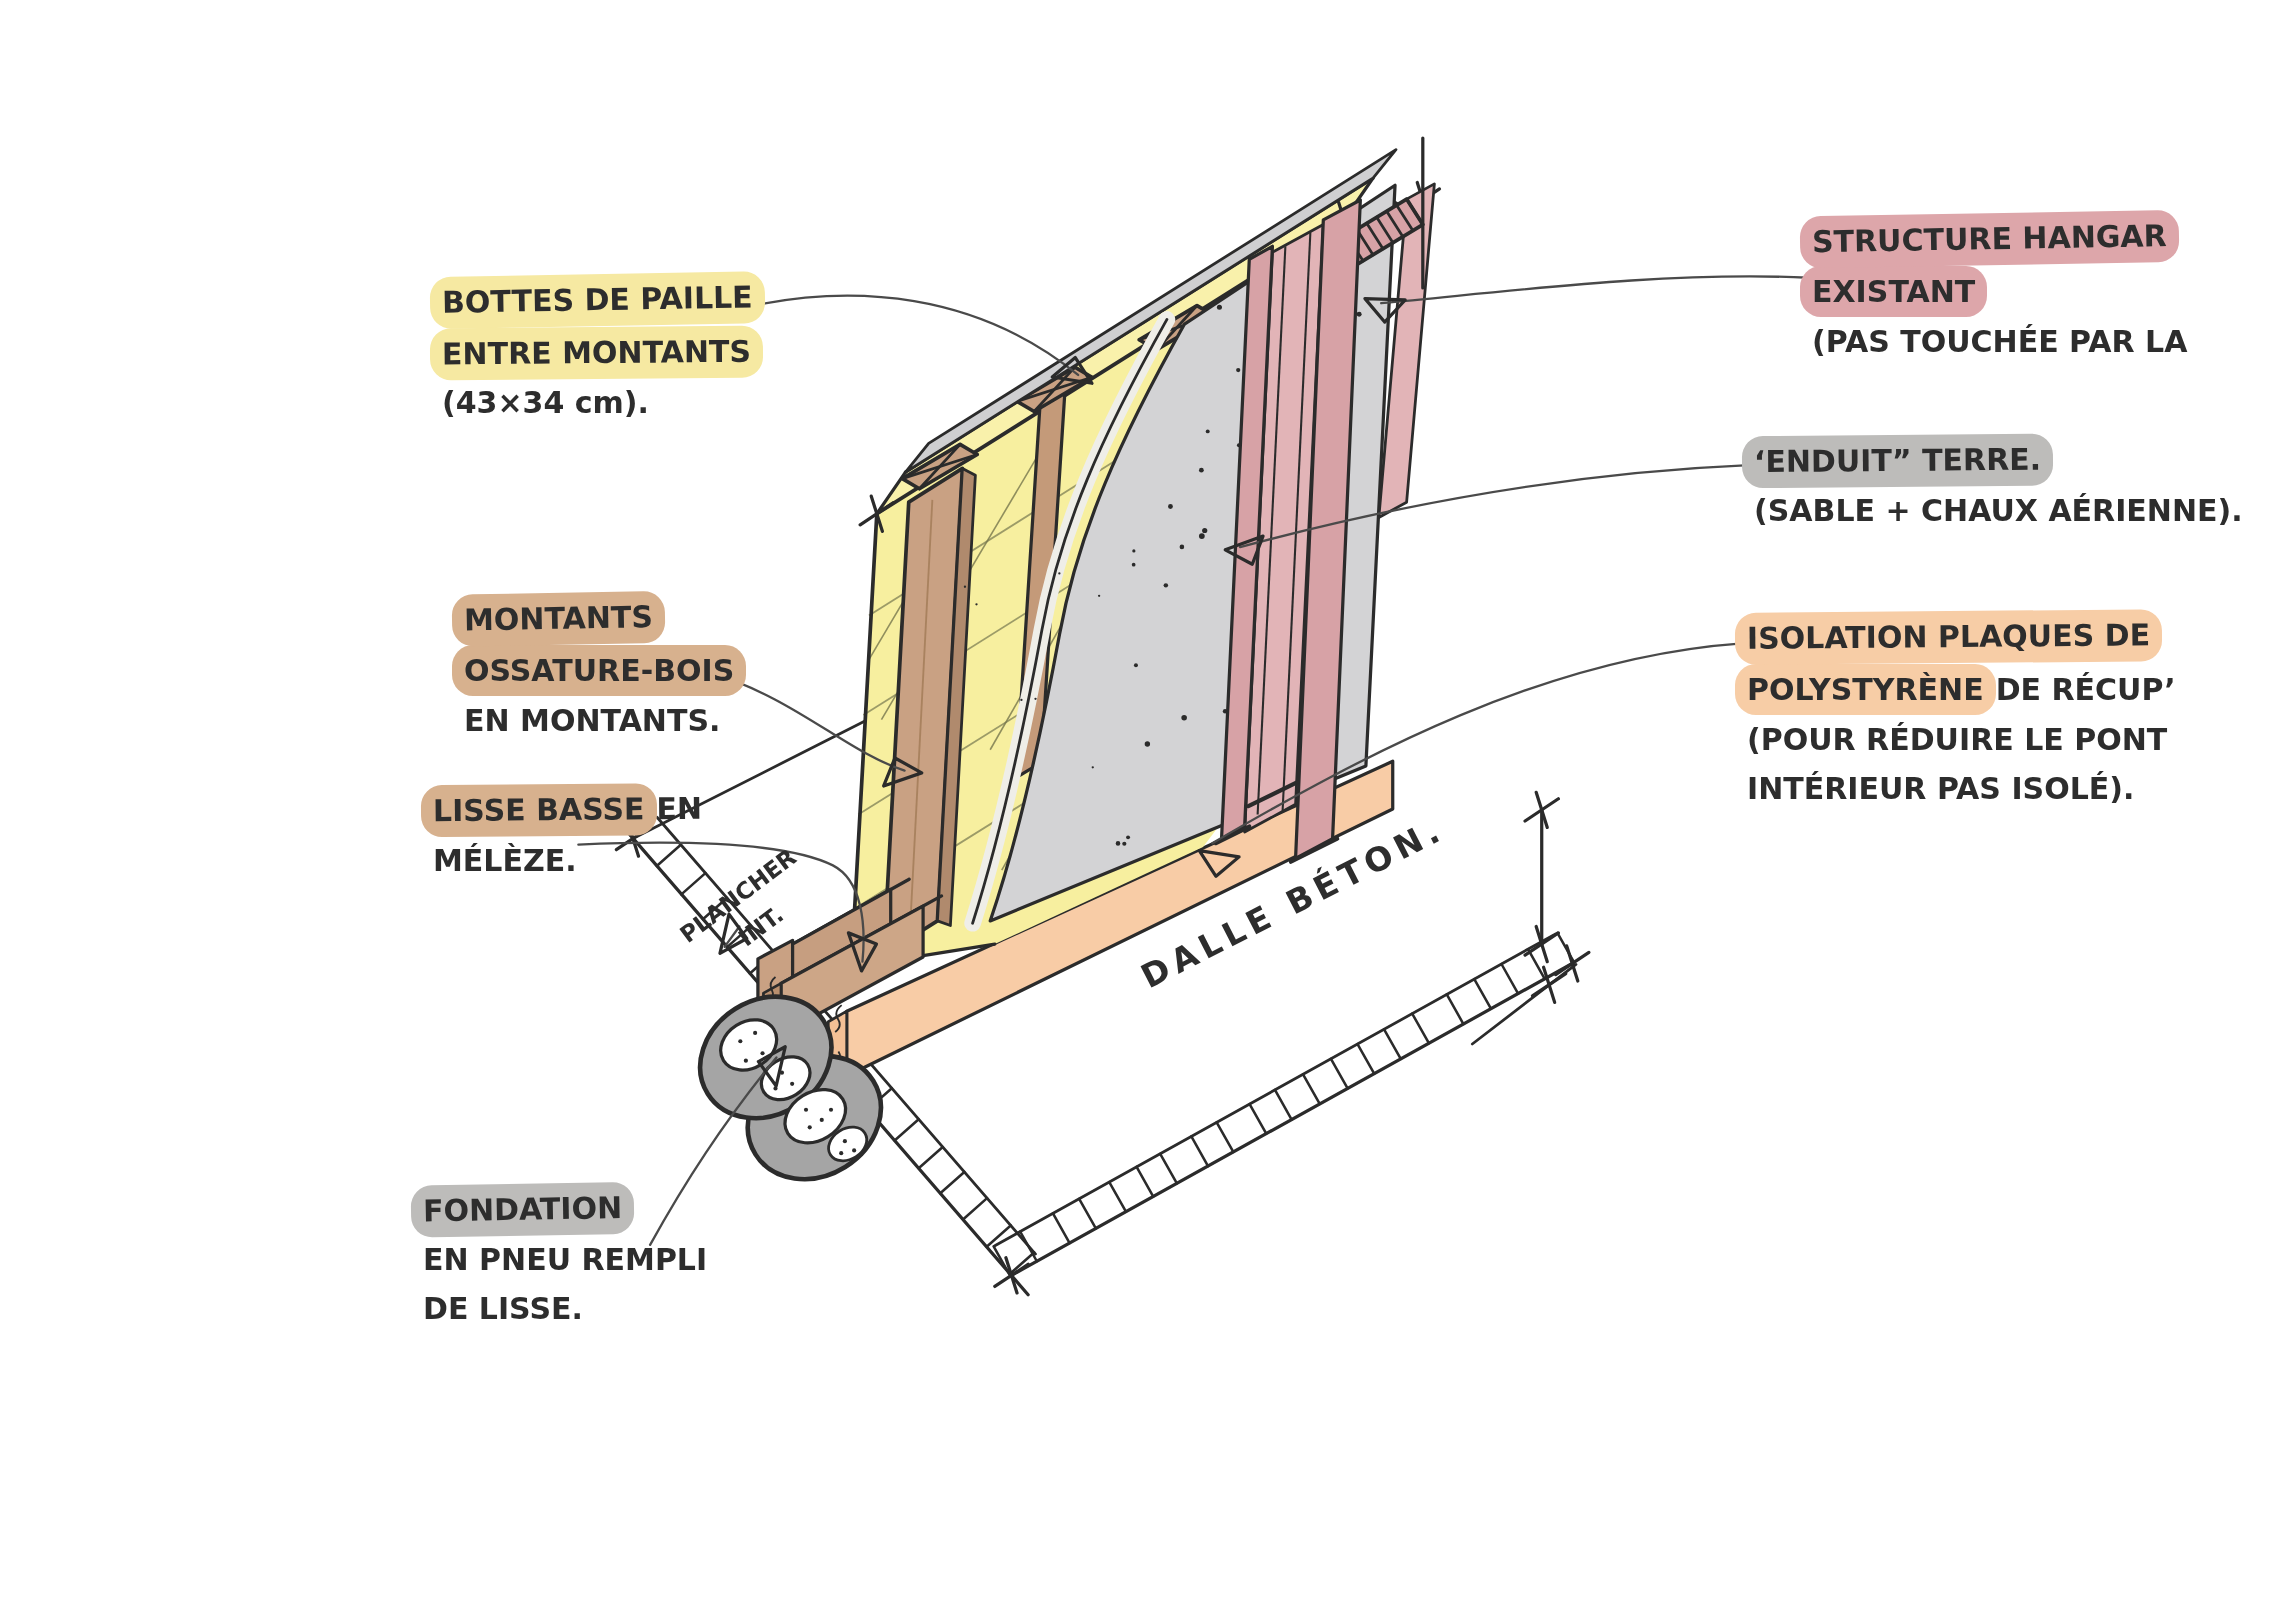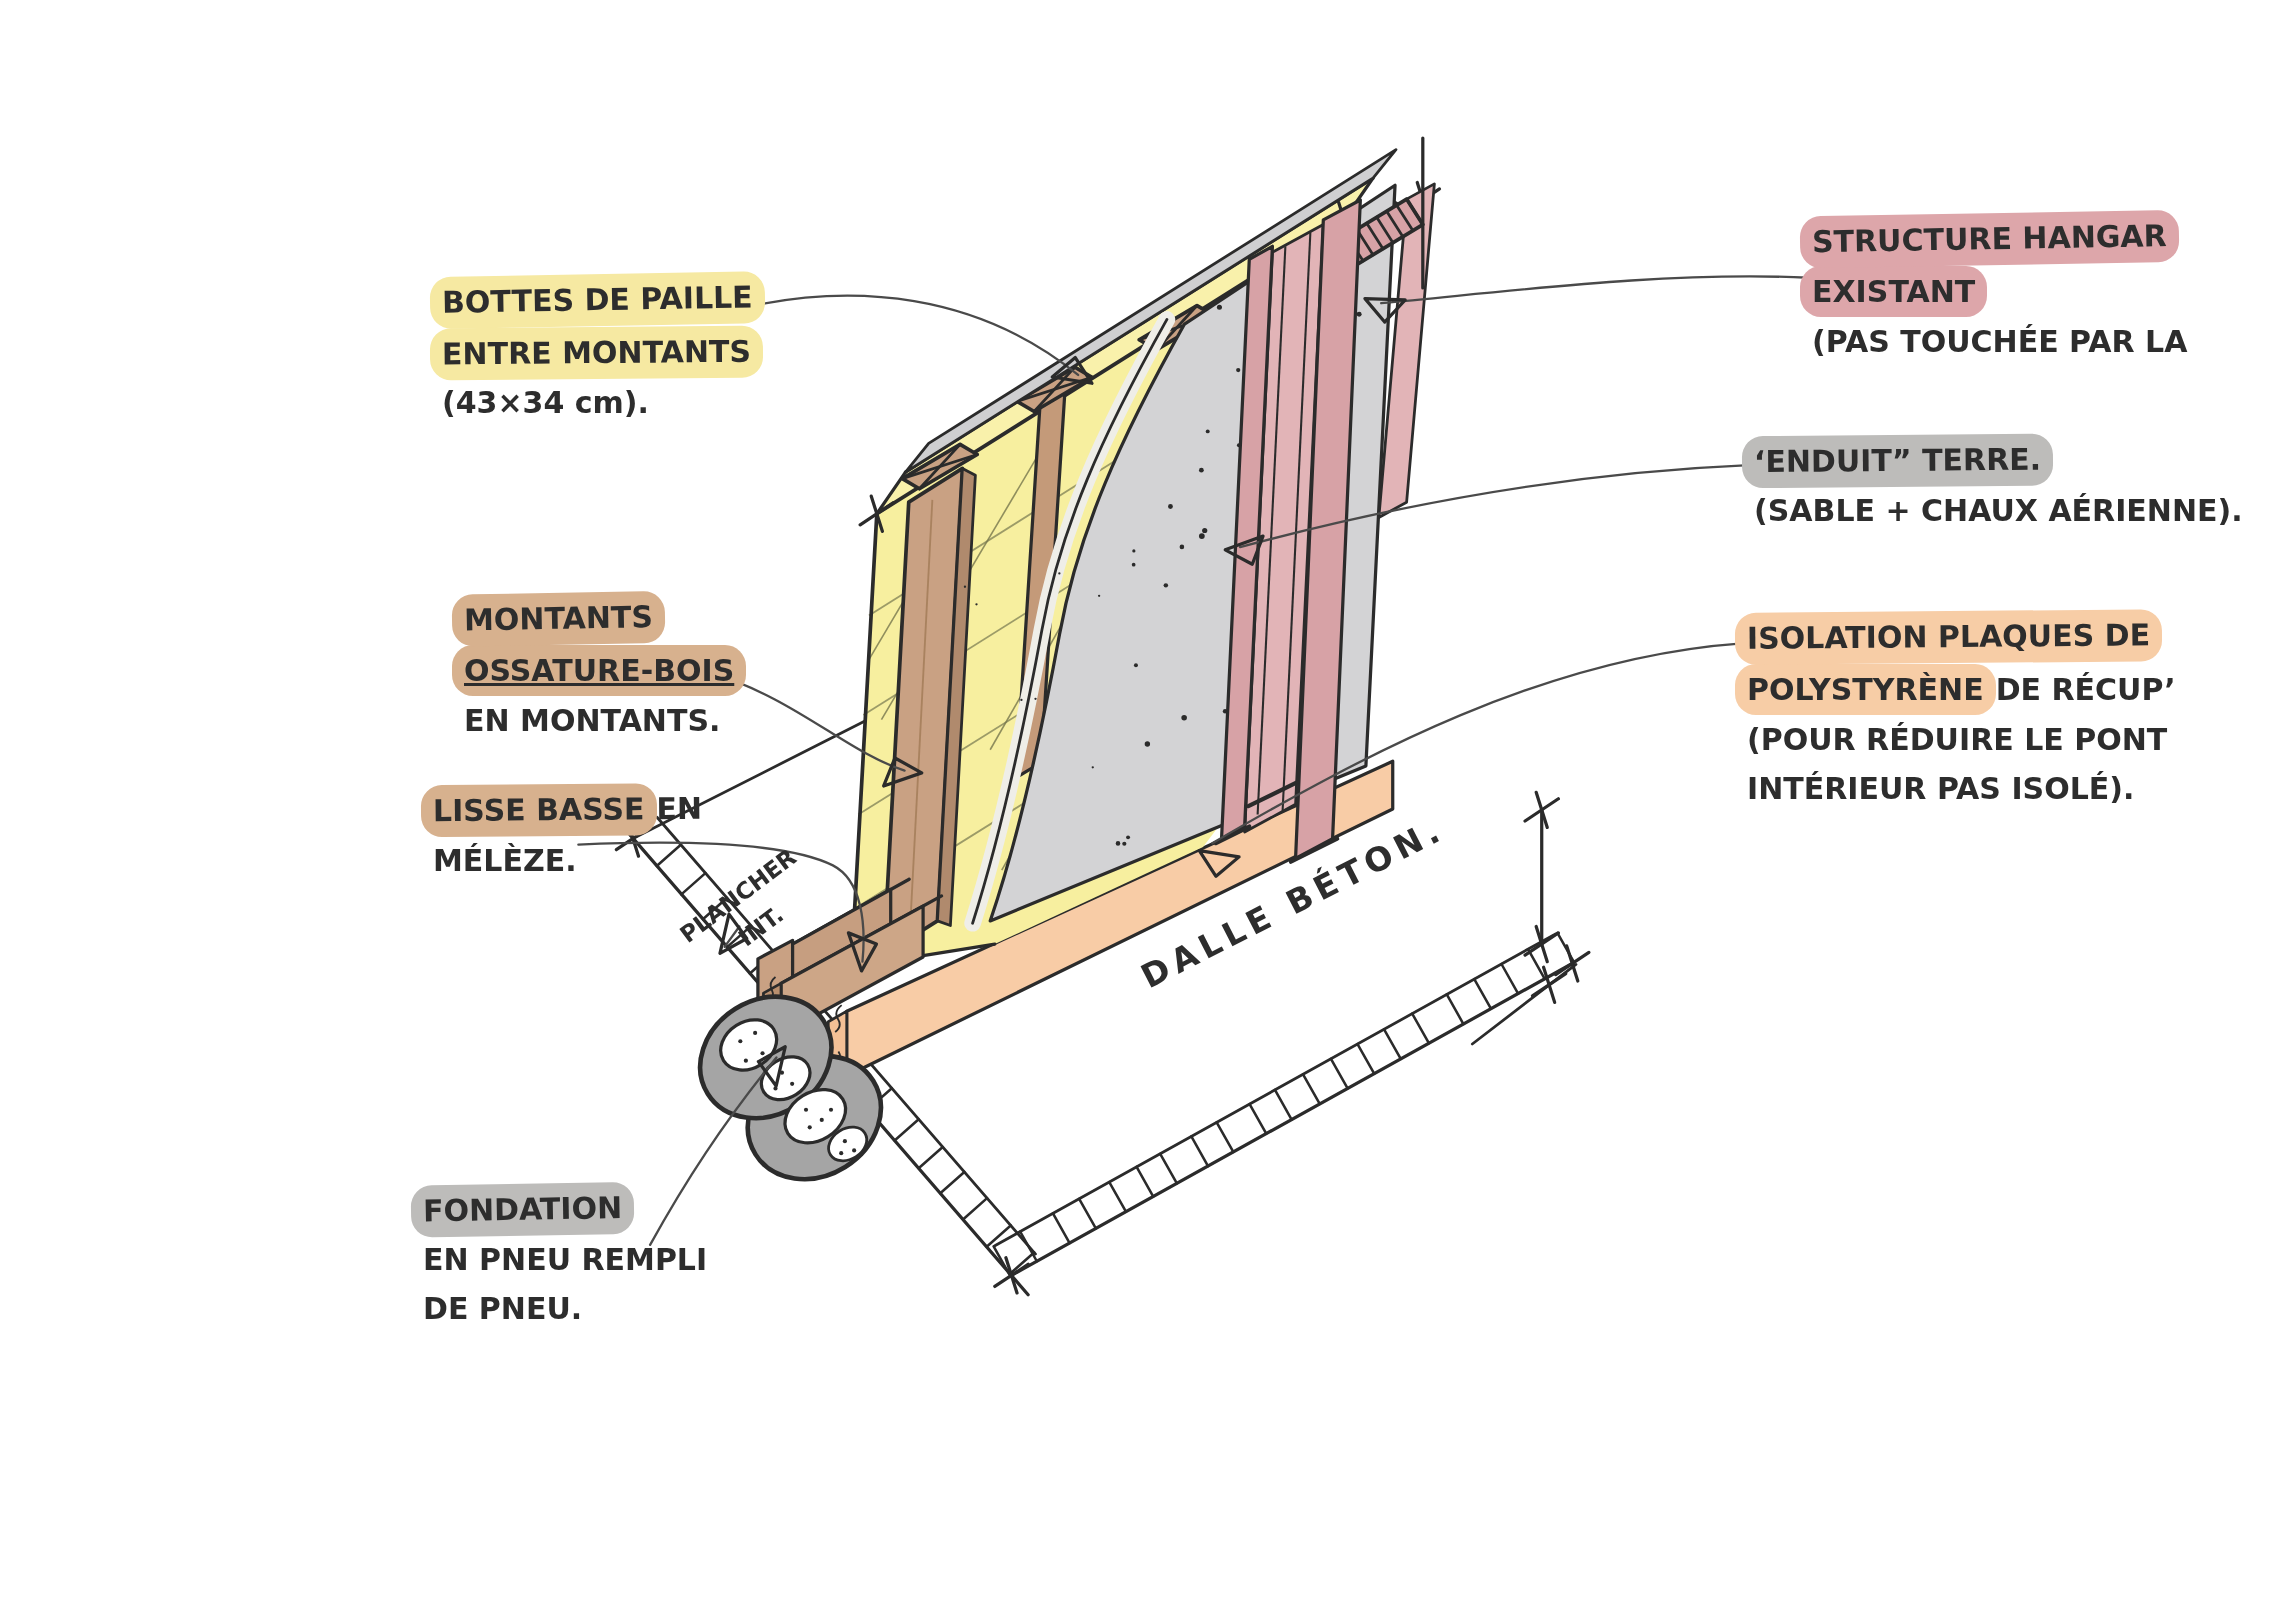--- a/index.html
+++ b/index.html
@@ -324,31 +324,31 @@
 </svg>
 
 <div id="labels">
       <div class="label" style="left: 442px; top: 274px; font-size: 30px;">
         <div class="line" style="transform: rotate(-1deg);"><span class="hl" style="background-color: rgb(246, 233, 162);">BOTTES DE PAILLE</span></div>
         <div class="line" style="transform: rotate(-0.5deg);"><span class="hl" style="background-color: rgb(246, 233, 162);">ENTRE MONTANTS</span></div>
         <div class="line"><span>(43×34 cm).</span></div>
       </div>
       <div class="label" style="left: 444px; top: 592px; font-size: 30px; margin-left: 20px;">
         <div class="line" style="transform: rotate(-1deg);"><span class="hl" style="background-color: rgb(215, 177, 142);">MONTANTS</span></div>
-        <div class="line"><span class="hl" style="background-color: rgb(215, 177, 142); text-decoration: underline;">OSSATURE-BOIS</span></div>
+        <div class="line"><span class="hl" style="background-color: rgb(215, 177, 142);">OSSATURE-BOIS</span></div>
         <div class="line"><span>EN MONTANTS.</span></div>
       </div>
       <div class="label" style="left: 433px; top: 784px; font-size: 30px;">
         <div class="line" style="transform: rotate(-0.5deg);"><span class="hl" style="background-color: rgb(215, 177, 142);">LISSE BASSE</span><span> EN</span></div>
         <div class="line"><span>MÉLÈZE.</span></div>
       </div>
       <div class="label" style="left: 423px; top: 1183px; font-size: 30px;">
         <div class="line" style="transform: rotate(-1deg);"><span class="hl" style="background-color: rgb(189, 188, 186);">FONDATION</span></div>
         <div class="line"><span>EN PNEU REMPLI</span></div>
-        <div class="line"><span>DE PNEU.</span></div>
+        <div class="line"><span>DE LISSE.</span></div>
       </div>
       <div class="label" style="left: 1812px; top: 213px; font-size: 30px;">
         <div class="line" style="transform: rotate(-1deg);"><span class="hl" style="background-color: rgb(221, 166, 170);">STRUCTURE HANGAR</span></div>
         <div class="line"><span class="hl" style="background-color: rgb(221, 166, 170);">EXISTANT</span></div>
         <div class="line"><span>(PAS TOUCHÉE PAR LA</span></div>
       </div>
       <div class="label" style="left: 1754px; top: 434px; font-size: 30px;">
         <div class="line" style="transform: rotate(-0.5deg);"><span class="hl" style="background-color: rgb(189, 188, 186);">‘ENDUIT” TERRE.</span></div>
         <div class="line"><span>(SABLE + CHAUX AÉRIENNE).</span></div>
       </div>

